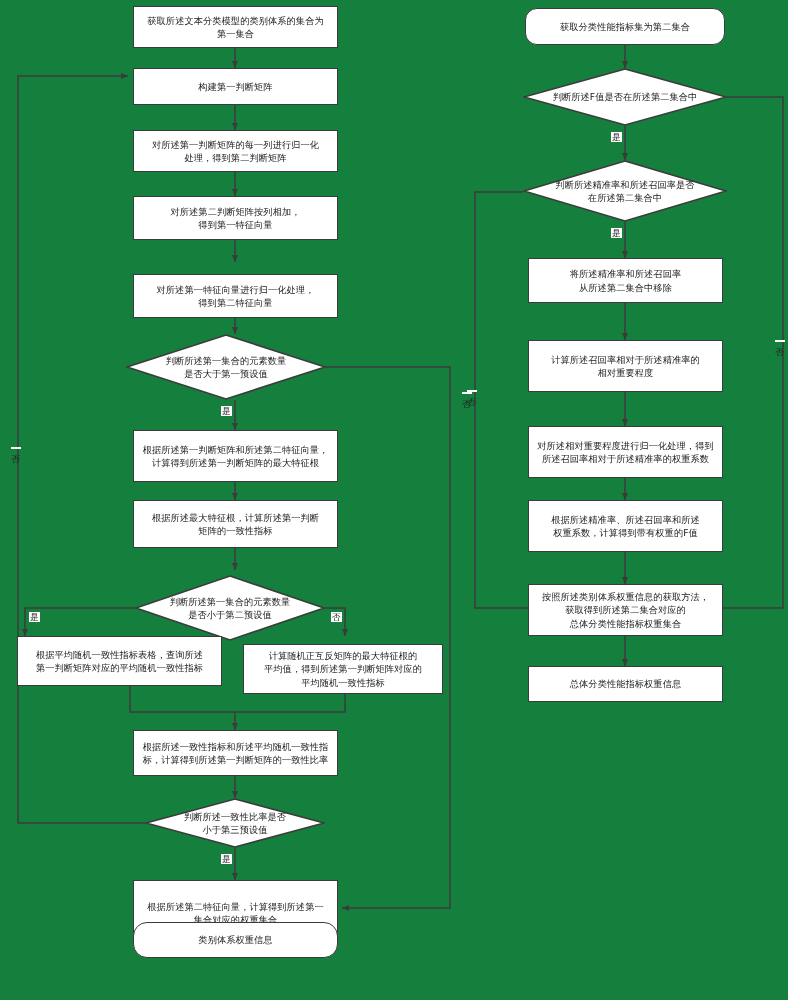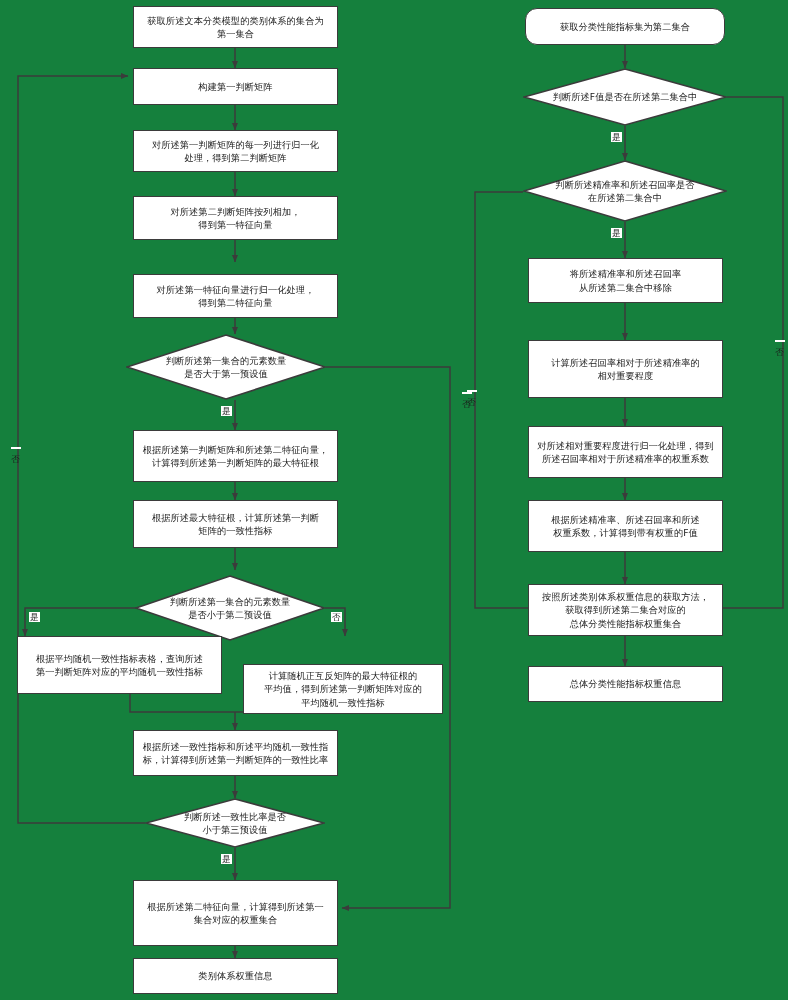--- a/index.html
+++ b/index.html
@@ -170,26 +170,26 @@
   </div>
 
   <div class="node dec" style="left:135px;top:575px;width:190px;height:66px;">
     <svg class="diamond" viewBox="0 0 190 66" preserveAspectRatio="none">
       <polygon points="95,1 189,33 95,65 1,33" fill="#ffffff" stroke="#3b3b3b" stroke-width="1.6" vector-effect="non-scaling-stroke"></polygon>
     </svg>
     <span class="dectxt">判断所述第一集合的元素数量
 是否小于第二预设值</span>
   </div>
 
-  <div class="node proc" style="left:17px;top:636px;width:205px;height:58px;">
+  <div class="node proc" style="left:17px;top:636px;width:205px;height:50px;">
     <span class="txt">根据平均随机一致性指标表格，查询所述
 第一判断矩阵对应的平均随机一致性指标</span>
   </div>
 
-  <div class="node proc" style="left:243px;top:664px;width:200px;height:50px;justify-content:center;">
+  <div class="node proc" style="left:243px;top:644px;width:200px;height:50px;justify-content:center;">
     <span class="txt">计算随机正互反矩阵的最大特征根的
 平均值，得到所述第一判断矩阵对应的
 平均随机一致性指标</span>
   </div>
 
   <div class="node proc" style="left:133px;top:730px;width:205px;height:46px;">
     <span class="txt">根据所述一致性指标和所述平均随机一致性指
 标，计算得到所述第一判断矩阵的一致性比率</span>
   </div>
 
@@ -199,21 +199,21 @@
     </svg>
     <span class="dectxt">判断所述一致性比率是否
 小于第三预设值</span>
   </div>
 
   <div class="node proc" style="left:133px;top:880px;width:205px;height:66px;">
     <span class="txt">根据所述第二特征向量，计算得到所述第一
 集合对应的权重集合</span>
   </div>
 
-  <div class="node proc" style="left:133px;top:958px;width:205px;height:36px;">
+  <div class="node proc" style="left:133px;top:922px;width:205px;height:36px;border-radius:14px;">
     <span class="txt">类别体系权重信息</span>
   </div>
 
   <div class="node proc" style="left:525px;top:8px;width:200px;height:37px;border-radius:12px;">
     <span class="txt">获取分类性能指标集为第二集合</span>
   </div>
 
   <div class="node dec" style="left:523px;top:68px;width:204px;height:58px;">
     <svg class="diamond" viewBox="0 0 204 58" preserveAspectRatio="none">
       <polygon points="102,1 203,29 102,57 1,29" fill="#ffffff" stroke="#3b3b3b" stroke-width="1.6" vector-effect="non-scaling-stroke"></polygon>
@@ -227,21 +227,21 @@
     </svg>
     <span class="dectxt">判断所述精准率和所述召回率是否
 在所述第二集合中</span>
   </div>
 
   <div class="node proc" style="left:528px;top:258px;width:195px;height:45px;text-align:center;">
     <span class="txt">将所述精准率和所述召回率
 从所述第二集合中移除</span>
   </div>
 
-  <div class="node proc" style="left:528px;top:340px;width:195px;height:58px;">
+  <div class="node proc" style="left:528px;top:340px;width:195px;height:52px;">
     <span class="txt">计算所述召回率相对于所述精准率的
 相对重要程度</span>
   </div>
 
   <div class="node proc" style="left:528px;top:426px;width:195px;height:52px;">
     <span class="txt">对所述相对重要程度进行归一化处理，得到
 所述召回率相对于所述精准率的权重系数</span>
   </div>
 
   <div class="node proc" style="left:528px;top:500px;width:195px;height:52px;">

